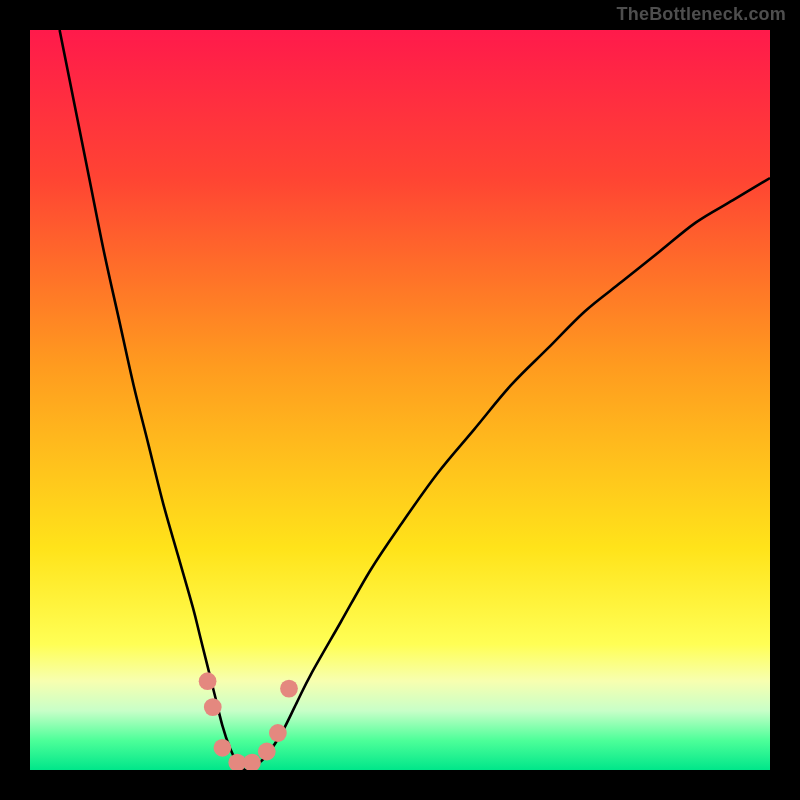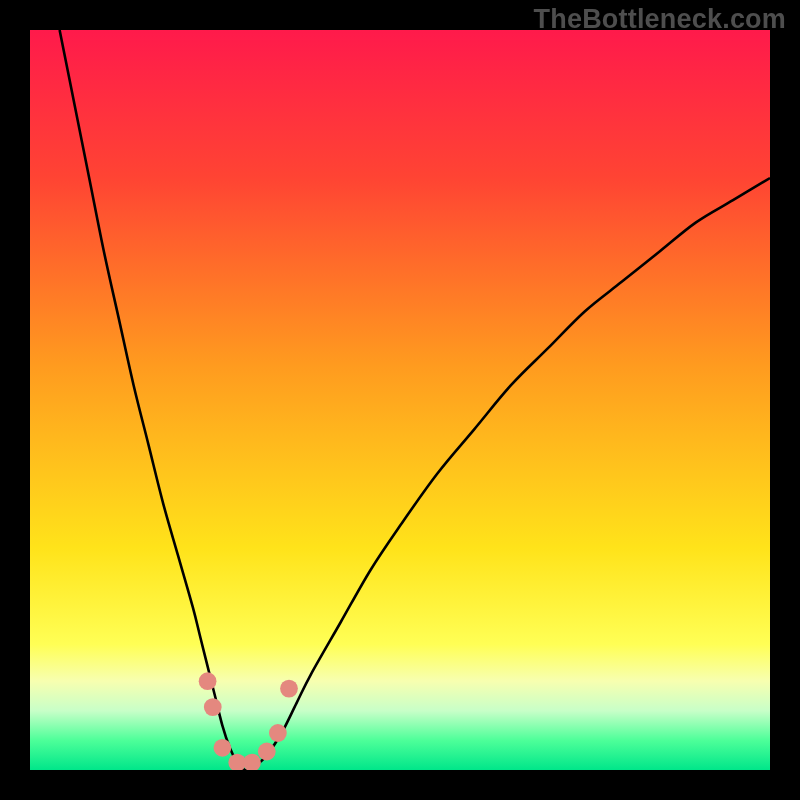--- a/index.html
+++ b/index.html
@@ -15,21 +15,21 @@
     position: relative;
     width: 800px;
     height: 800px;
     background: #000;
   }
   .watermark {
     position: absolute;
     top: 4px;
     right: 14px;
     color: #4e4e4e;
-    font-size: 27px;
+    font-size: 18px;
     font-weight: 600;
     letter-spacing: 0.2px;
     font-family: Arial, Helvetica, sans-serif;
   }
   .plot {
     position: absolute;
     left: 30px;
     top: 30px;
     width: 740px;
     height: 740px;

